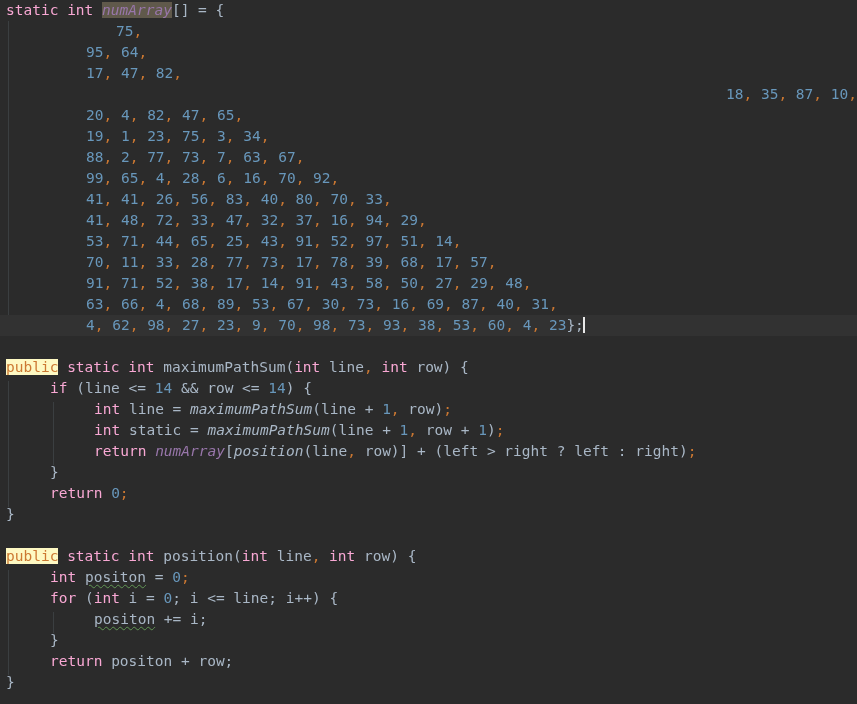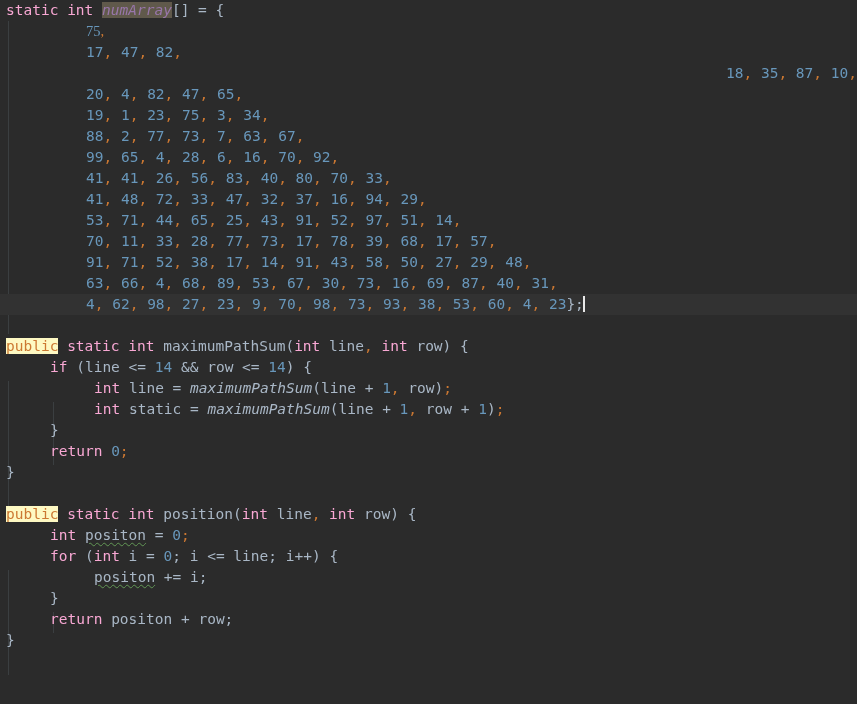--- a/index.html
+++ b/index.html
@@ -101,21 +101,22 @@
   <div class="guide" style="left:8px; top:21px; height:313px;"></div>
   <div class="guide" style="left:8px; top:381px; height:126px;"></div>
   <div class="guide" style="left:53px; top:402px; height:63px;"></div>
   <div class="guide" style="left:8px; top:570px; height:105px;"></div>
   <div class="guide" style="left:53px; top:612px; height:21px;"></div>
 
   <div id="code">
 
     <div class="line"><span class="kw">static</span> <span class="kw">int</span> <span class="hl-field">numArray</span><span class="plain">[] = {</span></div>
 
-    <div class="line" style="padding-left:86px;font-family:Liberation Serif, serif;"><span class="num"><span class="num">75</span><span class="punc">,</span><span class="num"></span></span></div>
+    <div class="line" style="padding-left:116px;"><span class="num"><span class="num">75</span><span class="punc">,</span><span class="num"></span></span></div>
+    <div class="line" style="padding-left:86px;"><span class="num"><span class="num">95</span><span class="punc">,</span><span class="num"> 64</span><span class="punc">,</span><span class="num"></span></span></div>
     <div class="line" style="padding-left:86px;"><span class="num"><span class="num">17</span><span class="punc">,</span><span class="num"> 47</span><span class="punc">,</span><span class="num"> 82</span><span class="punc">,</span><span class="num"></span></span></div>
     <div class="line" style="padding-left:86px;text-align:right;"><span class="num"><span class="num">18</span><span class="punc">,</span><span class="num"> 35</span><span class="punc">,</span><span class="num"> 87</span><span class="punc">,</span><span class="num"> 10</span><span class="punc">,</span><span class="num"></span></span></div>
     <div class="line" style="padding-left:86px;"><span class="num"><span class="num">20</span><span class="punc">,</span><span class="num"> 4</span><span class="punc">,</span><span class="num"> 82</span><span class="punc">,</span><span class="num"> 47</span><span class="punc">,</span><span class="num"> 65</span><span class="punc">,</span><span class="num"></span></span></div>
     <div class="line" style="padding-left:86px;"><span class="num"><span class="num">19</span><span class="punc">,</span><span class="num"> 1</span><span class="punc">,</span><span class="num"> 23</span><span class="punc">,</span><span class="num"> 75</span><span class="punc">,</span><span class="num"> 3</span><span class="punc">,</span><span class="num"> 34</span><span class="punc">,</span><span class="num"></span></span></div>
     <div class="line" style="padding-left:86px;"><span class="num"><span class="num">88</span><span class="punc">,</span><span class="num"> 2</span><span class="punc">,</span><span class="num"> 77</span><span class="punc">,</span><span class="num"> 73</span><span class="punc">,</span><span class="num"> 7</span><span class="punc">,</span><span class="num"> 63</span><span class="punc">,</span><span class="num"> 67</span><span class="punc">,</span><span class="num"></span></span></div>
     <div class="line" style="padding-left:86px;"><span class="num"><span class="num">99</span><span class="punc">,</span><span class="num"> 65</span><span class="punc">,</span><span class="num"> 4</span><span class="punc">,</span><span class="num"> 28</span><span class="punc">,</span><span class="num"> 6</span><span class="punc">,</span><span class="num"> 16</span><span class="punc">,</span><span class="num"> 70</span><span class="punc">,</span><span class="num"> 92</span><span class="punc">,</span><span class="num"></span></span></div>
     <div class="line" style="padding-left:86px;"><span class="num"><span class="num">41</span><span class="punc">,</span><span class="num"> 41</span><span class="punc">,</span><span class="num"> 26</span><span class="punc">,</span><span class="num"> 56</span><span class="punc">,</span><span class="num"> 83</span><span class="punc">,</span><span class="num"> 40</span><span class="punc">,</span><span class="num"> 80</span><span class="punc">,</span><span class="num"> 70</span><span class="punc">,</span><span class="num"> 33</span><span class="punc">,</span><span class="num"></span></span></div>
     <div class="line" style="padding-left:86px;"><span class="num"><span class="num">41</span><span class="punc">,</span><span class="num"> 48</span><span class="punc">,</span><span class="num"> 72</span><span class="punc">,</span><span class="num"> 33</span><span class="punc">,</span><span class="num"> 47</span><span class="punc">,</span><span class="num"> 32</span><span class="punc">,</span><span class="num"> 37</span><span class="punc">,</span><span class="num"> 16</span><span class="punc">,</span><span class="num"> 94</span><span class="punc">,</span><span class="num"> 29</span><span class="punc">,</span><span class="num"></span></span></div>
     <div class="line" style="padding-left:86px;"><span class="num"><span class="num">53</span><span class="punc">,</span><span class="num"> 71</span><span class="punc">,</span><span class="num"> 44</span><span class="punc">,</span><span class="num"> 65</span><span class="punc">,</span><span class="num"> 25</span><span class="punc">,</span><span class="num"> 43</span><span class="punc">,</span><span class="num"> 91</span><span class="punc">,</span><span class="num"> 52</span><span class="punc">,</span><span class="num"> 97</span><span class="punc">,</span><span class="num"> 51</span><span class="punc">,</span><span class="num"> 14</span><span class="punc">,</span><span class="num"></span></span></div>
     <div class="line" style="padding-left:86px;"><span class="num"><span class="num">70</span><span class="punc">,</span><span class="num"> 11</span><span class="punc">,</span><span class="num"> 33</span><span class="punc">,</span><span class="num"> 28</span><span class="punc">,</span><span class="num"> 77</span><span class="punc">,</span><span class="num"> 73</span><span class="punc">,</span><span class="num"> 17</span><span class="punc">,</span><span class="num"> 78</span><span class="punc">,</span><span class="num"> 39</span><span class="punc">,</span><span class="num"> 68</span><span class="punc">,</span><span class="num"> 17</span><span class="punc">,</span><span class="num"> 57</span><span class="punc">,</span><span class="num"></span></span></div>
@@ -127,20 +128,21 @@
     <div class="line blank">&nbsp;</div>
 
     <div class="line"><span class="hl-kw">public</span> <span class="kw">static</span> <span class="kw">int</span> <span class="plain">maximumPathSum</span><span class="plain"><span class="plain">(</span><span class="kw">int</span> <span class="plain">line</span><span class="punc">,</span> <span class="kw">int</span> <span class="plain">row</span><span class="plain">) {</span></span></div>
 
     <div class="line" style="padding-left:50px;"><span class="kw">if</span> <span class="plain">(line &lt;= <span class="num">14</span> &amp;&amp; row &lt;= <span class="num">14</span>) {</span></div>
 
     <div class="line" style="padding-left:94px;"><span class="kw">int</span> <span class="plain">line</span> = <span class="meth">maximumPathSum</span><span class="plain">(line + <span class="num">1</span><span class="punc">,</span> row)<span class="punc">;</span></span></div>
 
     <div class="line" style="padding-left:94px;"><span class="kw">int</span> <span class="plain">static</span> = <span class="meth">maximumPathSum</span><span class="plain">(line + <span class="num">1</span><span class="punc">,</span> row + <span class="num">1</span>)<span class="punc">;</span></span></div>
 
+    <div class="line" style="padding-left:94px;"><span class="kw">return</span> <span class="field">numArray</span><span class="plain">[</span><span class="meth">position</span><span class="plain">(line<span class="punc">,</span> row)] + (left &gt; right ? left : right)<span class="punc">;</span></span></div>
 
     <div class="line" style="padding-left:50px;"><span class="plain">}</span></div>
 
     <div class="line" style="padding-left:50px;"><span class="kw">return</span> <span class="num">0</span><span class="punc">;</span></div>
 
     <div class="line"><span class="plain">}</span></div>
 
     <div class="line blank">&nbsp;</div>
 
     <div class="line"><span class="hl-kw">public</span> <span class="kw">static</span> <span class="kw">int</span> <span class="plain">position</span><span class="plain"><span class="plain">(</span><span class="kw">int</span> line<span class="punc">,</span> <span class="kw">int</span> row) {</span></div>

